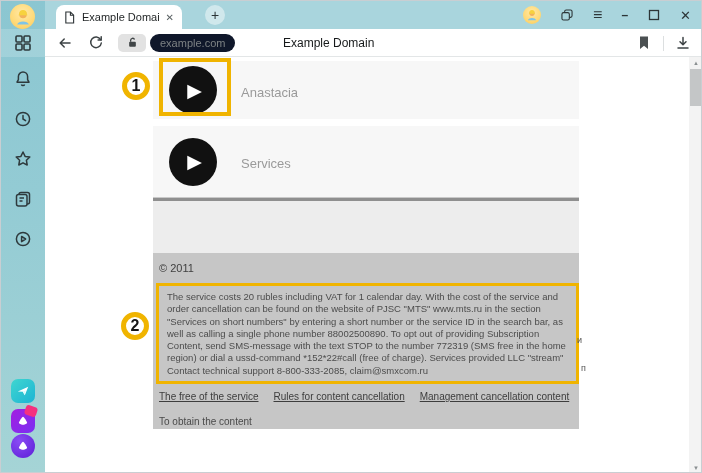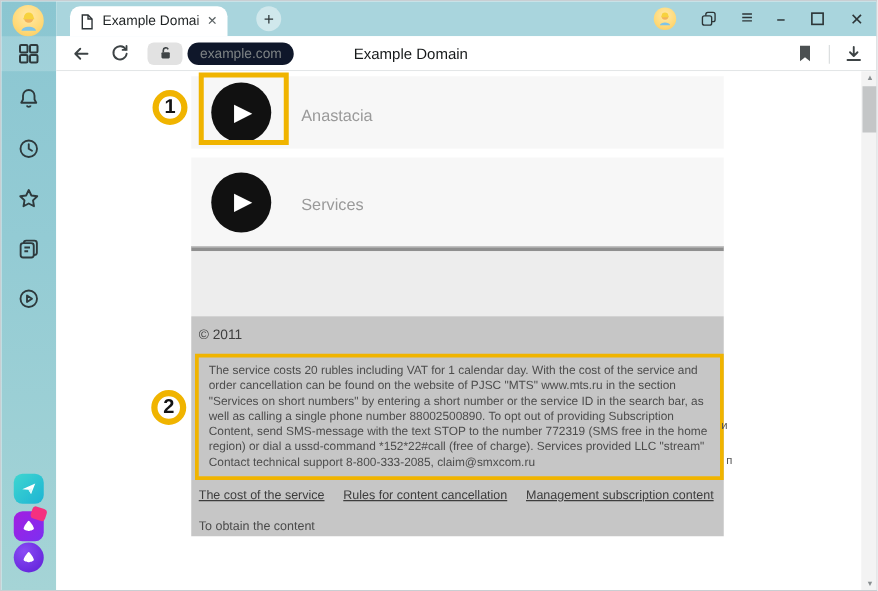--- a/index.html
+++ b/index.html
@@ -277,23 +277,23 @@
         </div>
       </div>
       <div class="divider-strong"></div>
       <div class="light-block"></div>
       <div class="footer">
         <div class="copyright">© 2011</div>
         <div class="terms-box">
           <span>The service costs 20 rubles including VAT for 1 calendar day. With the cost of the service and order cancellation can be found on the website of PJSC "MTS" www.mts.ru in the section "Services on short numbers" by entering a short number or the service ID in the search bar, as well as calling a single phone number 88002500890. To opt out of providing Subscription Content, send SMS-message with the text STOP to the number 772319 (SMS free in the home region) or dial a ussd-command *152*22#call (free of charge). Services provided LLC "stream" Contact technical support 8-800-333-2085, claim@smxcom.ru</span>
         </div>
         <div class="links-row">
-          <a href="#">The cost of the service</a>
+          <a href="#">The free of the service</a>
           <a href="#">Rules for content cancellation</a>
-          <a href="#">Management subscription content</a>
+          <a href="#">Management cancellation content</a>
         </div>
         <div class="obtain">To obtain the content</div>
       </div>
     </div>
 
     <div class="ann-box1"></div>
     <div class="ann-circle ann-1">1</div>
     <div class="ann-circle ann-2">2</div>
     <span class="stray stray-1">и</span>
     <span class="stray stray-2">п</span>

